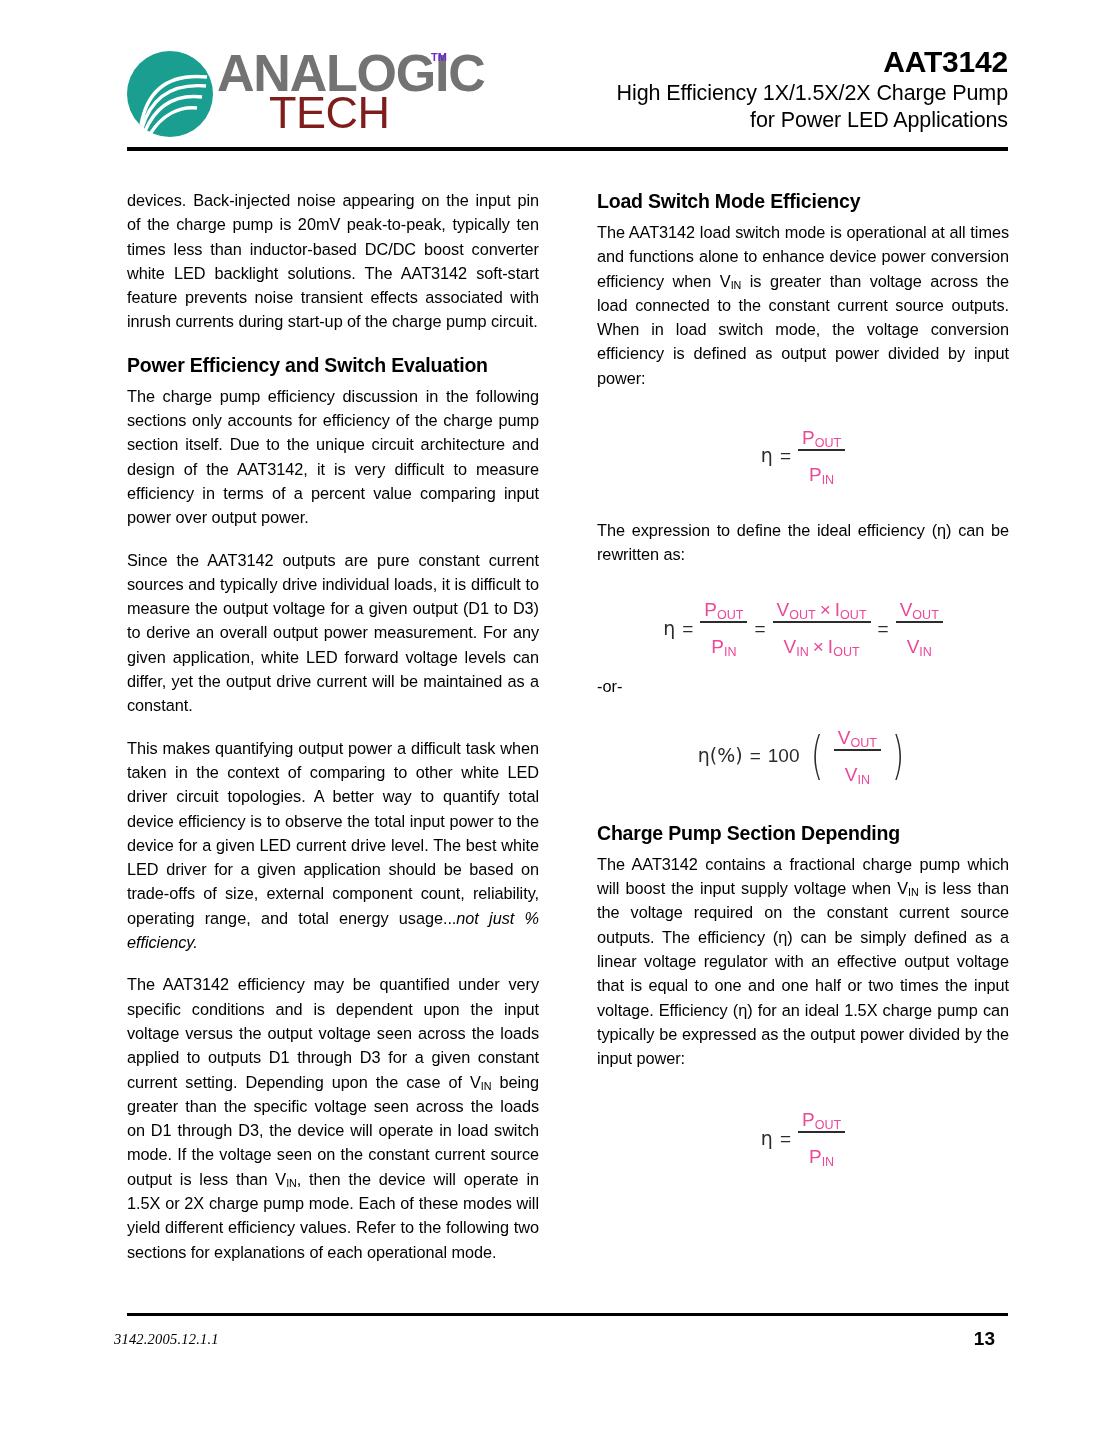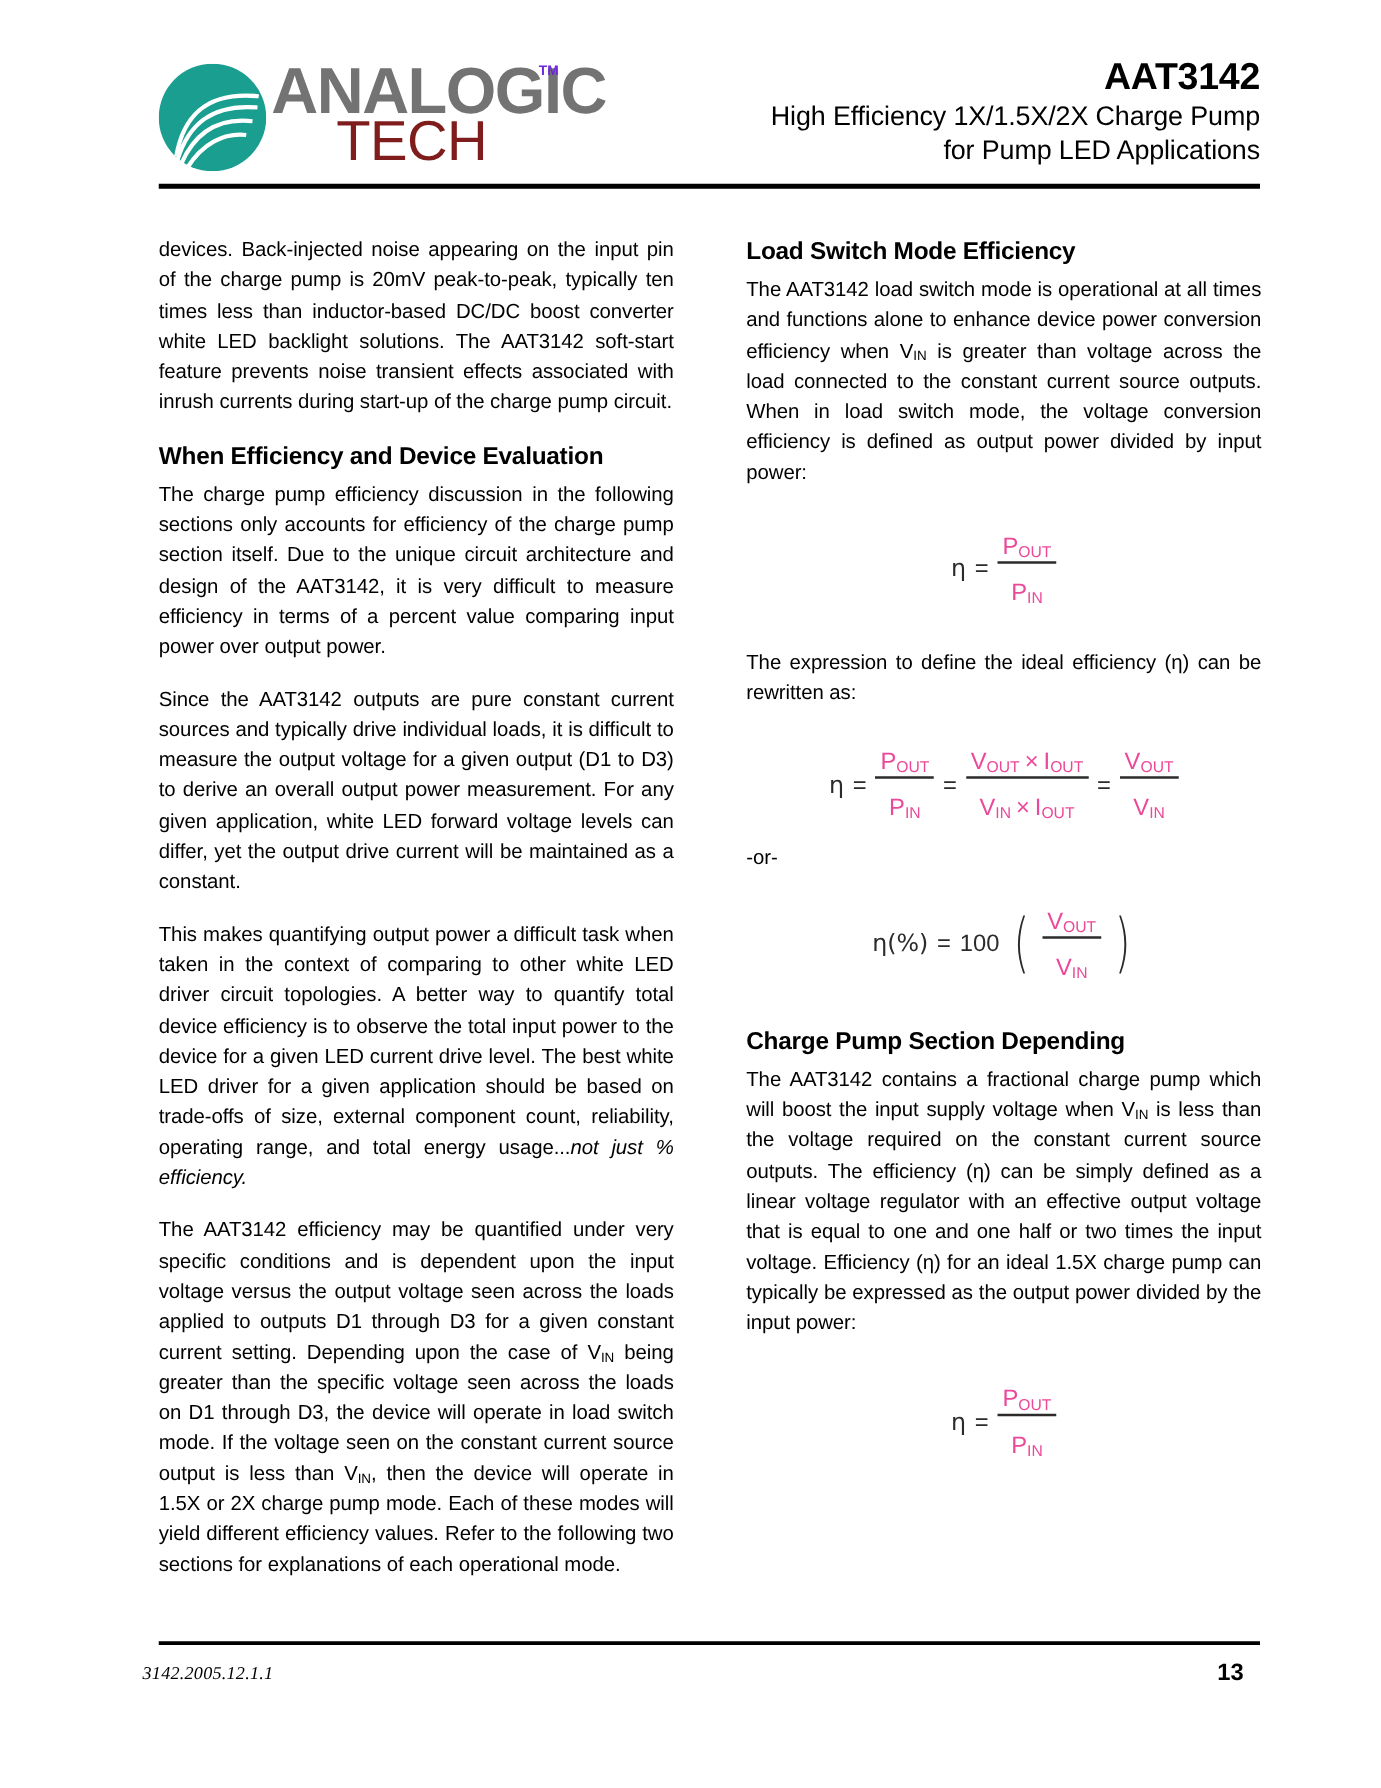--- a/index.html
+++ b/index.html
@@ -263,30 +263,30 @@
       <div class="logo-words">
         <div class="logo-analogic">ANALOGIC</div>
         <div class="logo-tm">TM</div>
         <div class="logo-tech">TECH</div>
       </div>
     </div>
 
     <div class="header-titles">
       <div class="part-number">AAT3142</div>
       <div class="header-sub">High Efficiency 1X/1.5X/2X Charge Pump</div>
-      <div class="header-sub">for Pump LED Applications</div>
+      <div class="header-sub">for Power LED Applications</div>
     </div>
   </div>
   <div class="header-rule"></div>
 
   <div class="col col-left">
 
     <p class="body-text">devices. Back-injected noise appearing on the input pin of the charge pump is 20mV peak-to-peak, typically ten times less than inductor-based DC/DC boost converter white LED backlight solutions. The AAT3142 soft-start feature prevents noise transient effects associated with inrush currents during start-up of the charge pump circuit.</p>
 
-    <h2 class="section-head">When Efficiency and Device Evaluation</h2>
+    <h2 class="section-head">Power Efficiency and Switch Evaluation</h2>
 
     <p class="body-text">The charge pump efficiency discussion in the following sections only accounts for efficiency of the charge pump section itself. Due to the unique circuit architecture and design of the AAT3142, it is very difficult to measure efficiency in terms of a percent value comparing input power over output power.</p>
 
     <p class="body-text">Since the AAT3142 outputs are pure constant current sources and typically drive individual loads, it is difficult to measure the output voltage for a given output (D1 to D3) to derive an overall output power measurement. For any given application, white LED forward voltage levels can differ, yet the output drive current will be maintained as a constant.</p>
 
     <p class="body-text"><span>This makes quantifying output power a difficult task when taken in the context of comparing to other white LED driver circuit topologies. A better way to quantify total device efficiency is to observe the total input power to the device for a given LED current drive level. The best white LED driver for a given application should be based on trade-offs of size, external component count, reliability, operating range, and total energy usage...</span><em class="ital">not just % efficiency.</em></p>
 
     <p class="body-text last"><span>The AAT3142 efficiency may be quantified under very specific conditions and is dependent upon the input voltage versus the output voltage seen across the loads applied to outputs D1 through D3 for a given constant current setting.  Depending upon the case of V</span><sub>IN</sub><span> being greater than the specific voltage seen across the loads on D1 through D3, the device will operate in load switch mode.  If the voltage seen on the constant current source output is less than V</span><sub>IN</sub><span>, then the device will operate in 1.5X or 2X charge pump mode.  Each of these modes will yield different efficiency values.  Refer to the following two sections for explanations of each operational mode.</span></p>
   </div>
 

